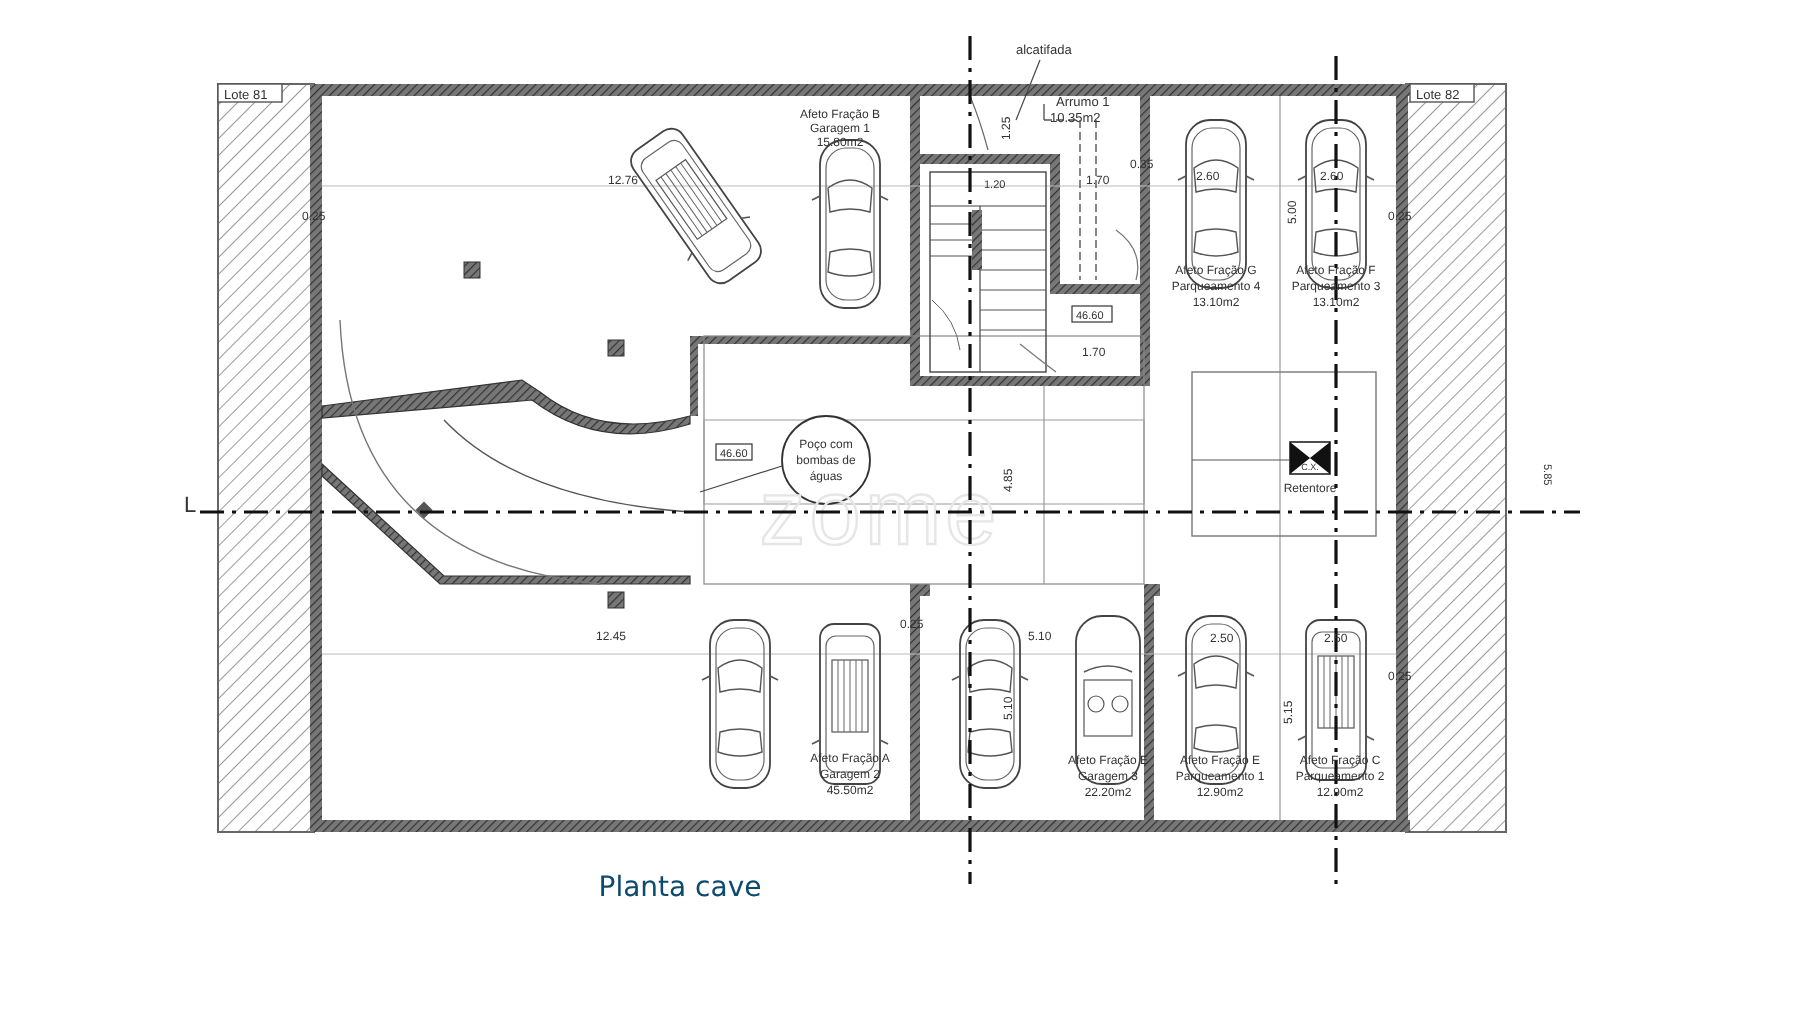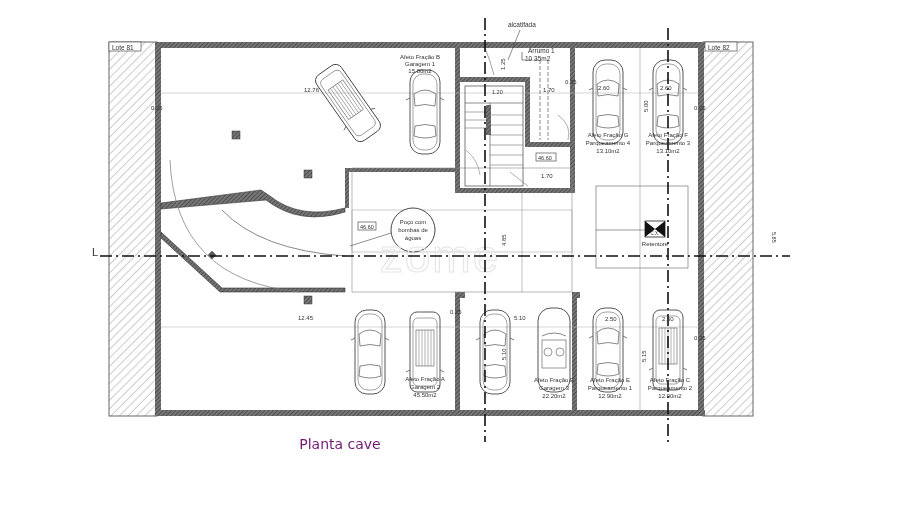--- a/index.html
+++ b/index.html
@@ -1,19 +1,19 @@
 <!DOCTYPE html>
 <html><head>
 <meta charset="utf-8">
 <style>
   html, body { margin: 0; padding: 0; background: #ffffff; }
   body { width: 900px; height: 506px; position: relative; overflow: hidden; font-family: "Liberation Sans", sans-serif; }
   #plan { position: absolute; left: 0; top: 0; width: 900px; height: 506px; }
   .lbl { font-family: "Liberation Sans", sans-serif; fill: #333; }
-  .caption { position: absolute; left: 0; width: 720px; top: 436px; text-align: center; font-family: "DejaVu Sans", sans-serif; font-size: 14px; color: #701a75; }
+  .caption { position: absolute; left: 0; width: 720px; top: 436px; text-align: center; font-family: "DejaVu Sans", sans-serif; font-size: 14px; color: #0c4a6e; }
   .caption span { margin-left: -40px; }
 </style>
 </head>
 <body>
 
 <svg id="plan" viewBox="0 0 900 506" xmlns="http://www.w3.org/2000/svg">
   <defs>
     <pattern id="hatchLight" width="6" height="6" patternUnits="userSpaceOnUse" patternTransform="rotate(45)">
       <rect width="6" height="6" fill="#ffffff"></rect>
       <line x1="0" y1="0" x2="0" y2="6" stroke="#9a9a9a" stroke-width="1"></line>

